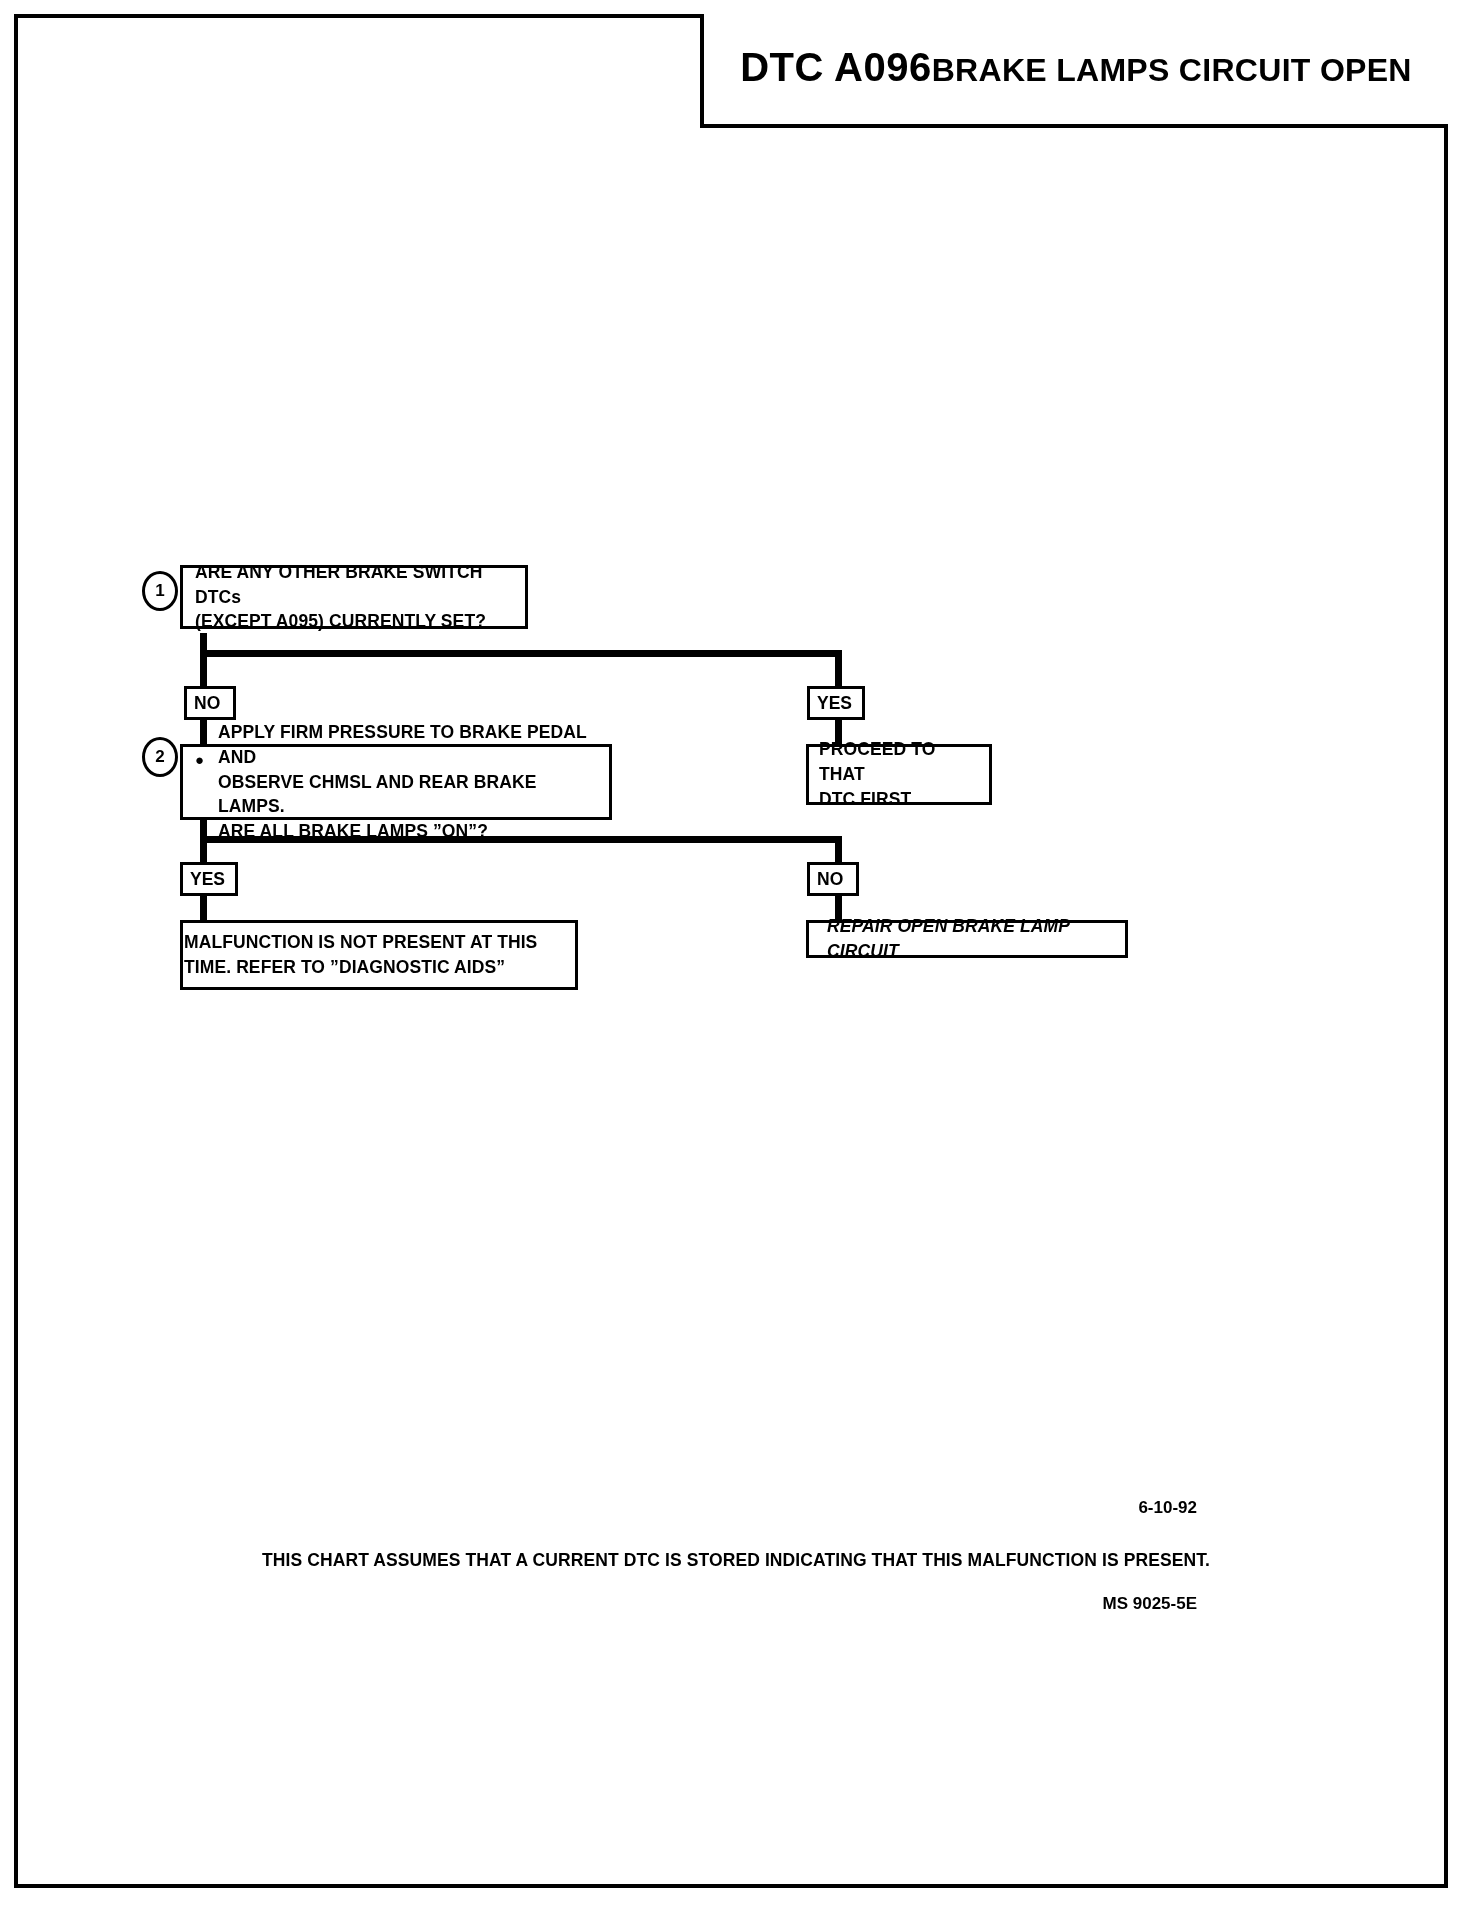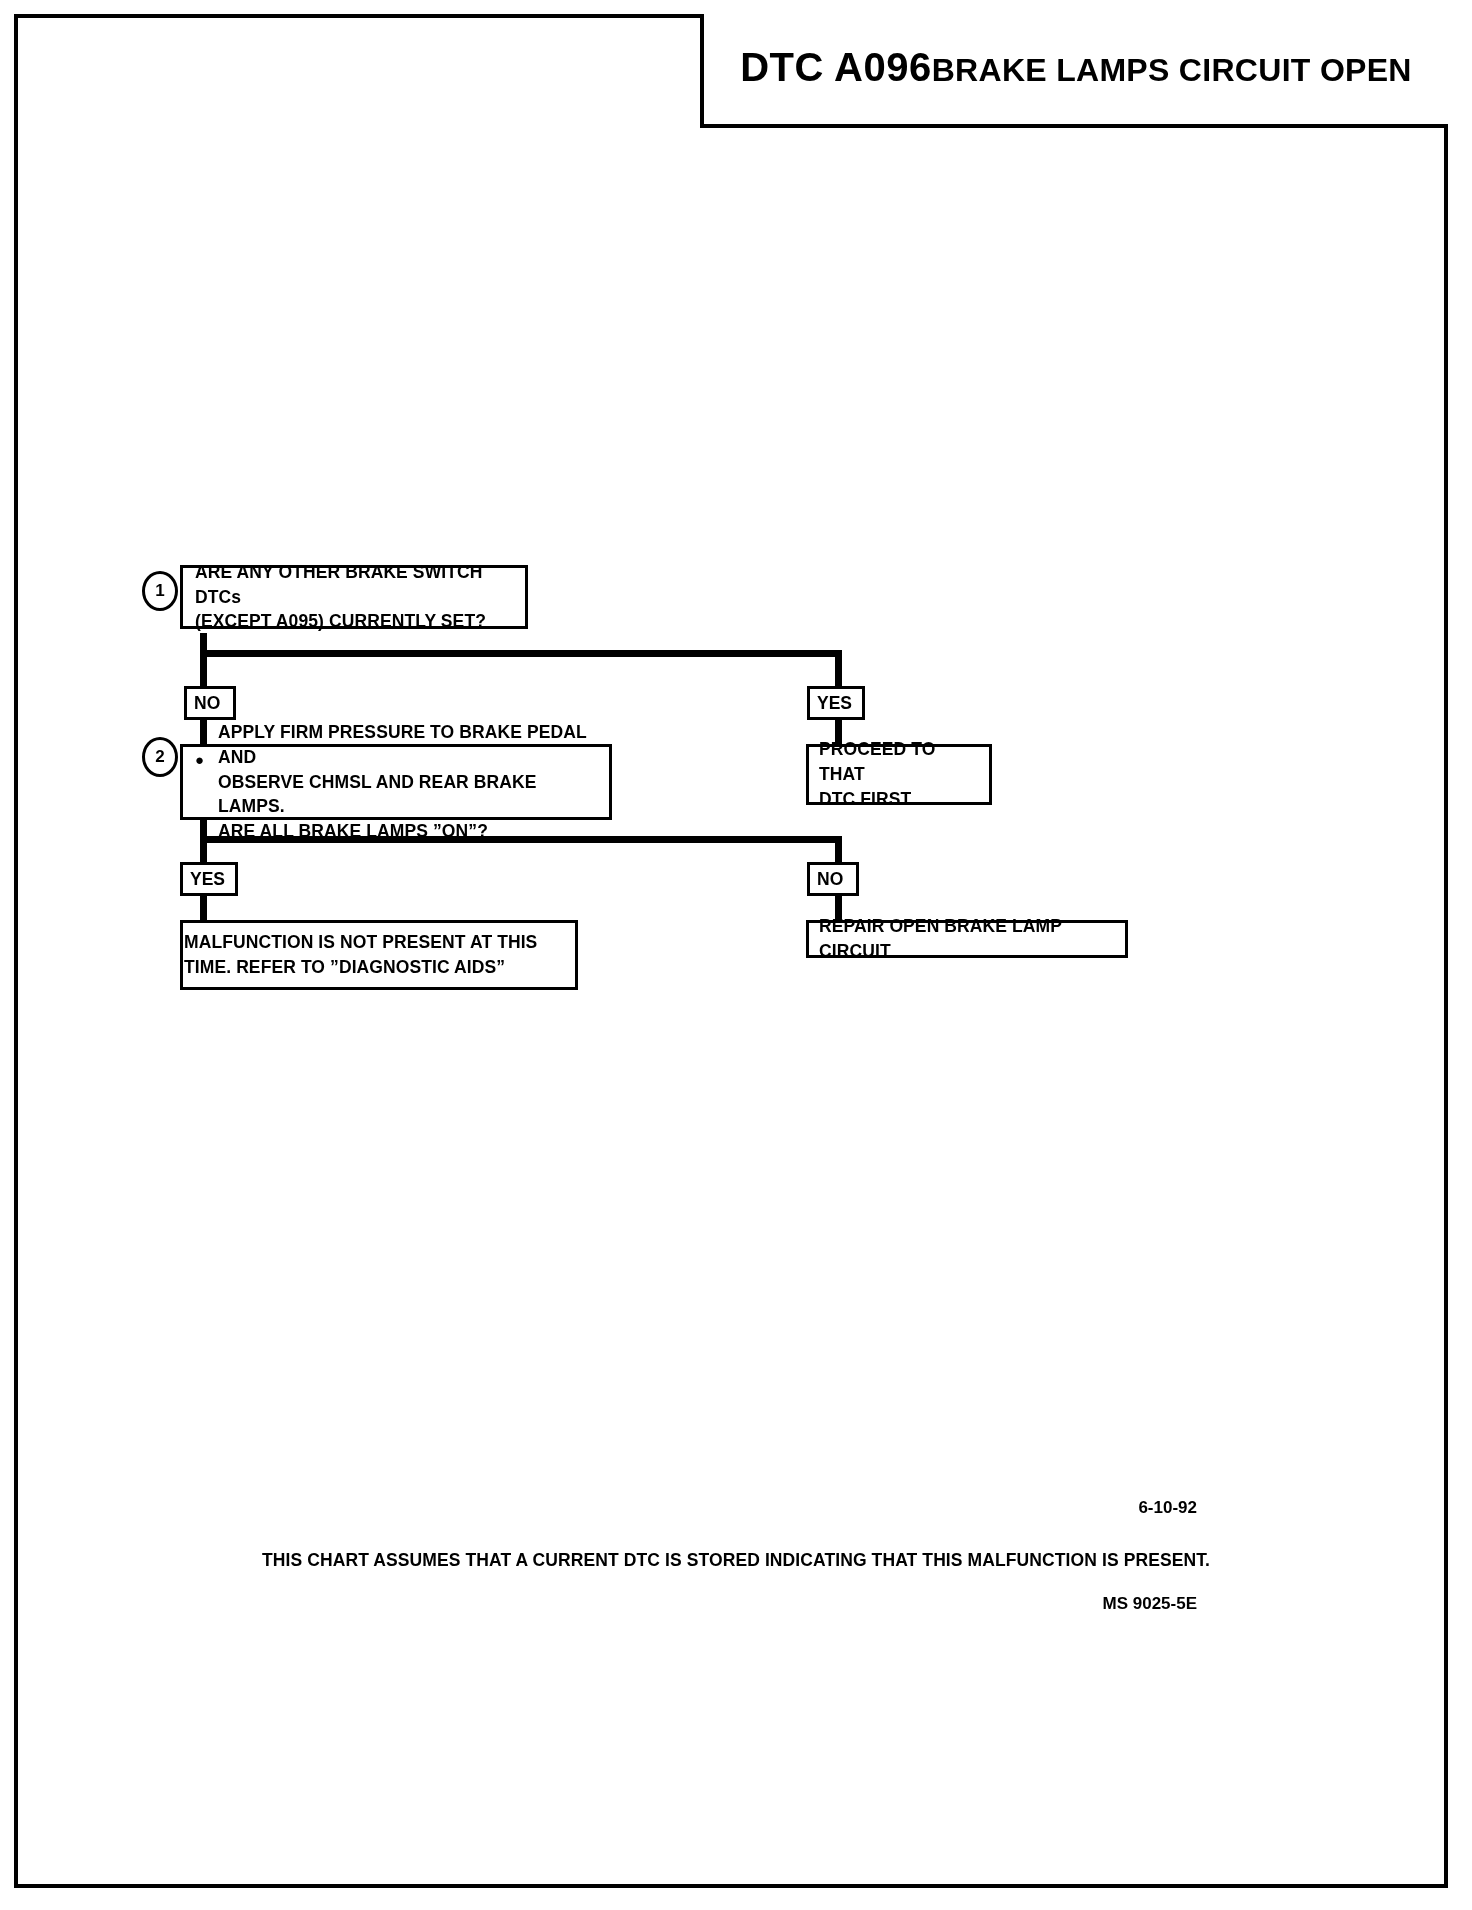--- a/index.html
+++ b/index.html
@@ -212,21 +212,21 @@
   <div class="branch-label" style="left:807px; top:862px; width:52px; height:34px;">NO</div>
 
   <div class="v-line" style="left:200px; top:894px; height:28px;"></div>
   <div class="v-line" style="left:835px; top:894px; height:28px;"></div>
 
   <div class="node" style="left:180px; top:920px; width:398px; height:70px; padding:0 10px 0 1px;">
     <div class="node-text">MALFUNCTION IS NOT PRESENT AT THIS
 TIME.  REFER TO ”DIAGNOSTIC AIDS”</div>
   </div>
 
-  <div class="node" style="left:806px; top:920px; width:322px; height:38px; padding:0 8px 0 10px;">
+  <div class="node" style="left:806px; top:920px; width:322px; height:38px; padding:0 8px 0 18px;font-style:italic;">
     <div class="node-text">REPAIR OPEN BRAKE LAMP CIRCUIT</div>
   </div>
 
   <div class="footer-code" style="right:275px; top:1497px;">6-10-92</div>
   <div class="footer-code" style="right:275px; top:1593px;">MS 9025-5E</div>
 
   <div class="footer-note" style="top:1550px;">THIS CHART ASSUMES THAT A CURRENT DTC IS STORED INDICATING THAT THIS MALFUNCTION IS PRESENT.</div>
 
 </div>
 

